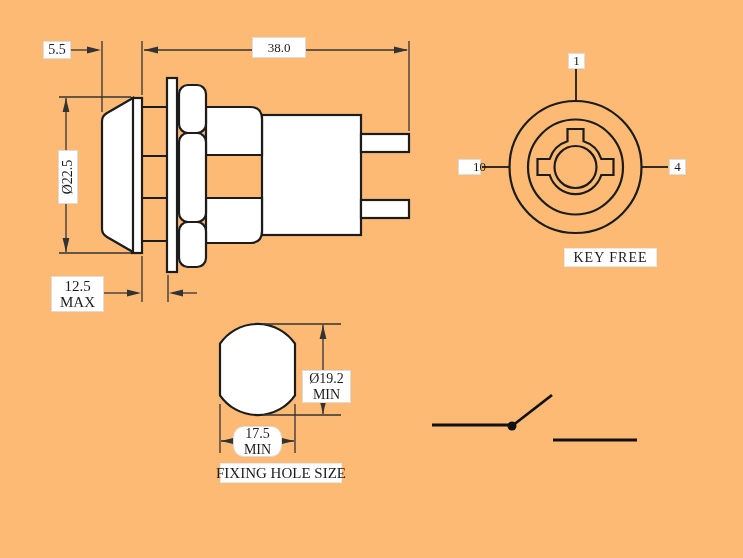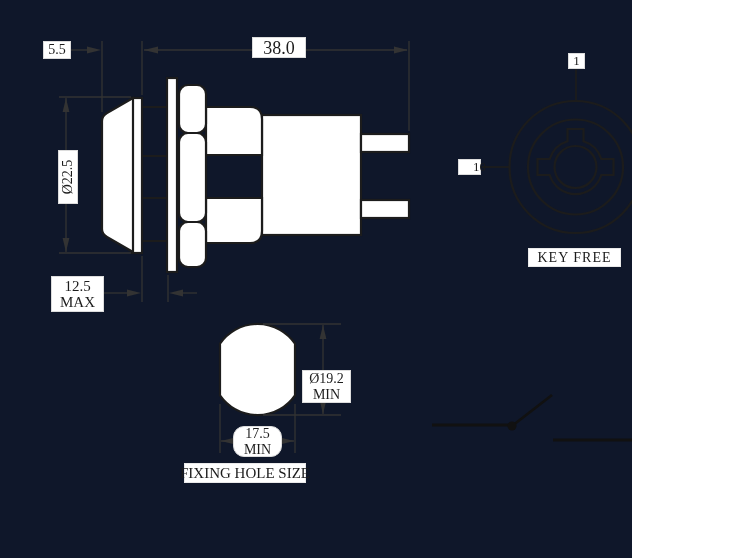--- a/index.html
+++ b/index.html
@@ -1,29 +1,29 @@
 <!DOCTYPE html>
 <html><head>
 <meta charset="utf-8">
 <style>
   html,body{margin:0;padding:0;background:#fff;}
   #canvas{
-    position:relative;width:632px;height:558px;background:#0f172a;
+    position:relative;width:743px;height:558px;background:#fdba74;
     font-family:"Liberation Serif", serif;color:#1a1a1a;overflow:hidden;
   }
   #drawing{position:absolute;left:0;top:0;}
   .lbl{
     position:absolute;background:#ffffff;border:1px solid #dcdcdc;
     display:flex;flex-direction:column;align-items:center;justify-content:center;
     font-size:14px;line-height:16px;color:#1c1c1c;text-align:center;
     box-sizing:border-box;white-space:nowrap;
   }
-  .lbl.noborder{border-color:#e9e9e9;}
+  .lbl.noborder{border-color:#e9e9e9;margin-left:36px;}
   .l-55{left:43px;top:41px;width:28px;height:18px;}
-  .l-380{left:252px;top:37px;width:54px;height:21px;font-size:18px;}
+  .l-380{left:252px;top:37px;width:54px;height:21px;font-size:13px;}
   .l-225{left:41px;top:167px;width:54px;height:20px;transform:rotate(-90deg);}
   .l-125{left:51px;top:276px;width:53px;height:36px;font-size:15px;}
   .l-t1{left:568px;top:53px;width:17px;height:16px;font-size:13px;}
   .l-t10{left:458px;top:159px;width:23px;height:16px;font-size:13px;padding-left:20px;}
   .l-t4{left:669px;top:159px;width:17px;height:16px;font-size:13px;}
   .l-keyfree{left:528px;top:248px;width:93px;height:19px;letter-spacing:1px;}
   .l-192{left:302px;top:370px;width:49px;height:33px;}
   .l-175{left:233px;top:426px;width:49px;height:31px;border-radius:11px;}
   .l-fixing{left:184px;top:463px;width:122px;height:20px;font-size:15px;}
   .l-config{left:447px;top:362px;width:176px;height:20px;letter-spacing:0.5px;}

